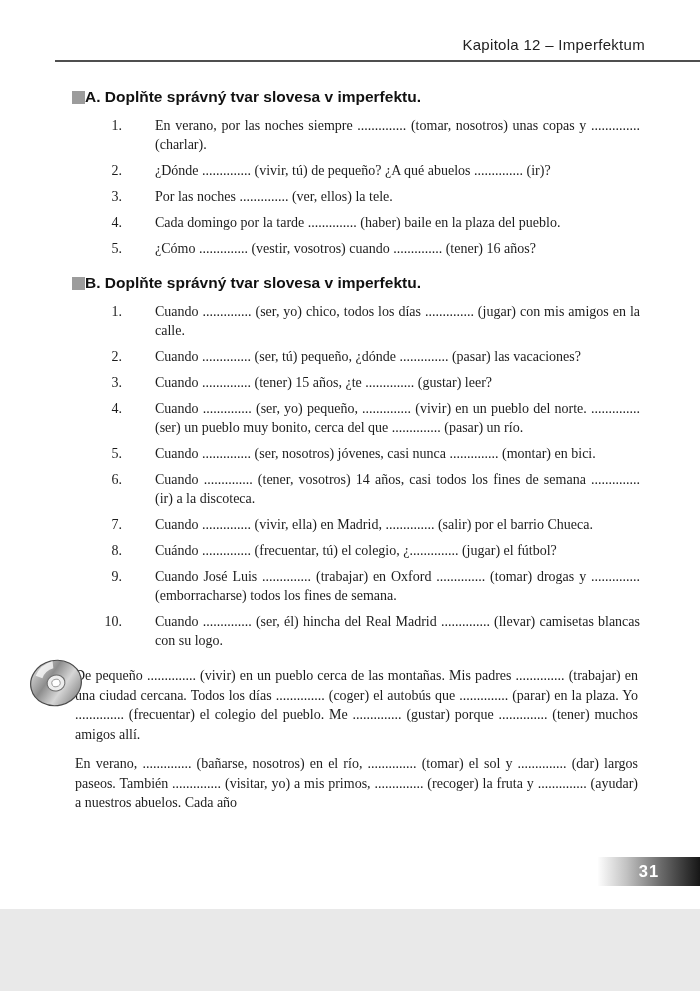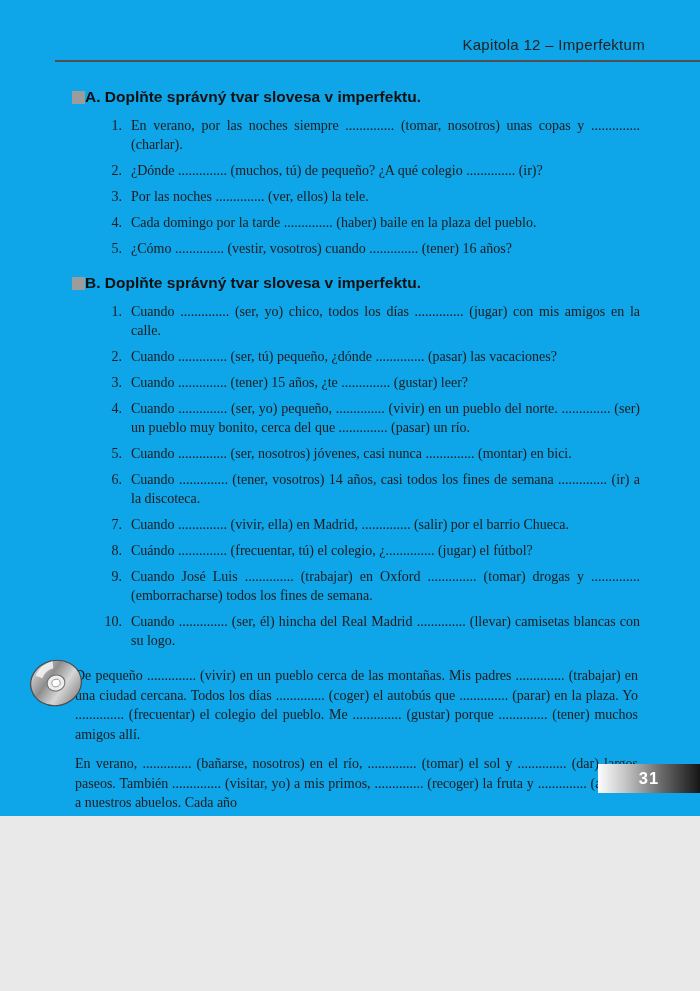--- a/index.html
+++ b/index.html
@@ -1,20 +1,20 @@
 <!DOCTYPE html>
 <html><head>
 <meta charset="utf-8">
 <style>
   html,body { margin:0; padding:0; background:#e9e9e9; }
   .page {
     position:relative;
-    width:700px; height:816px;
+    width:700px; height:909px;
     margin:0 auto;
-    background:#0ea5e9;
+    background:#ffffff;
     color:#1c1c1c;
     overflow:hidden;
   }
   
   .running-header {
     position:absolute; top:36px; right:55px;
     font-family:"Liberation Sans", sans-serif;
     font-size:15px; color:#222; letter-spacing:0.3px;
   }
   .header-rule {
@@ -35,21 +35,21 @@
   .items { margin:0 60px 0 96px; }
   .item {
     display:flex;
     margin-bottom:7px;
     font-family:"Liberation Serif", serif;
     font-size:14px; line-height:19px; color:#1c1c1c;
   }
   .item .num {
     flex:0 0 26px; text-align:right; margin-right:9px;
   }
-  .item .txt { flex:1; text-align:justify; }
+  .item .txt { flex:1; text-align:justify;margin-left:24px; }
   .section { margin-bottom:16px; }
   .section-c { position:relative; }
   .section-c .section-heading { margin-left:90px; }
   .cd-wrap {
     position:absolute; left:28px; top:-8px;
     width:56px; height:50px;
   }
   .paragraphs { margin:0 62px 0 75px; }
   .para {
     font-family:"Liberation Serif", serif;
@@ -83,21 +83,21 @@
         <span class="bullet"></span>
         <span>A. Doplňte správný tvar slovesa v imperfektu.</span>
       </div>
       <div class="items">
         <div class="item">
           <span class="num">1.</span>
           <span class="txt">En verano, por las noches siempre .............. (tomar, nosotros) unas copas y .............. (charlar).</span>
         </div>
         <div class="item">
           <span class="num">2.</span>
-          <span class="txt">¿Dónde .............. (muchos, tú) de pequeño? ¿A qué colegio .............. (ir)?</span>
+          <span class="txt">¿Dónde .............. (vivir, tú) de pequeño? ¿A qué abuelos .............. (ir)?</span>
         </div>
         <div class="item">
           <span class="num">3.</span>
           <span class="txt">Por las noches .............. (ver, ellos) la tele.</span>
         </div>
         <div class="item">
           <span class="num">4.</span>
           <span class="txt">Cada domingo por la tarde .............. (haber) baile en la plaza del pueblo.</span>
         </div>
         <div class="item">

